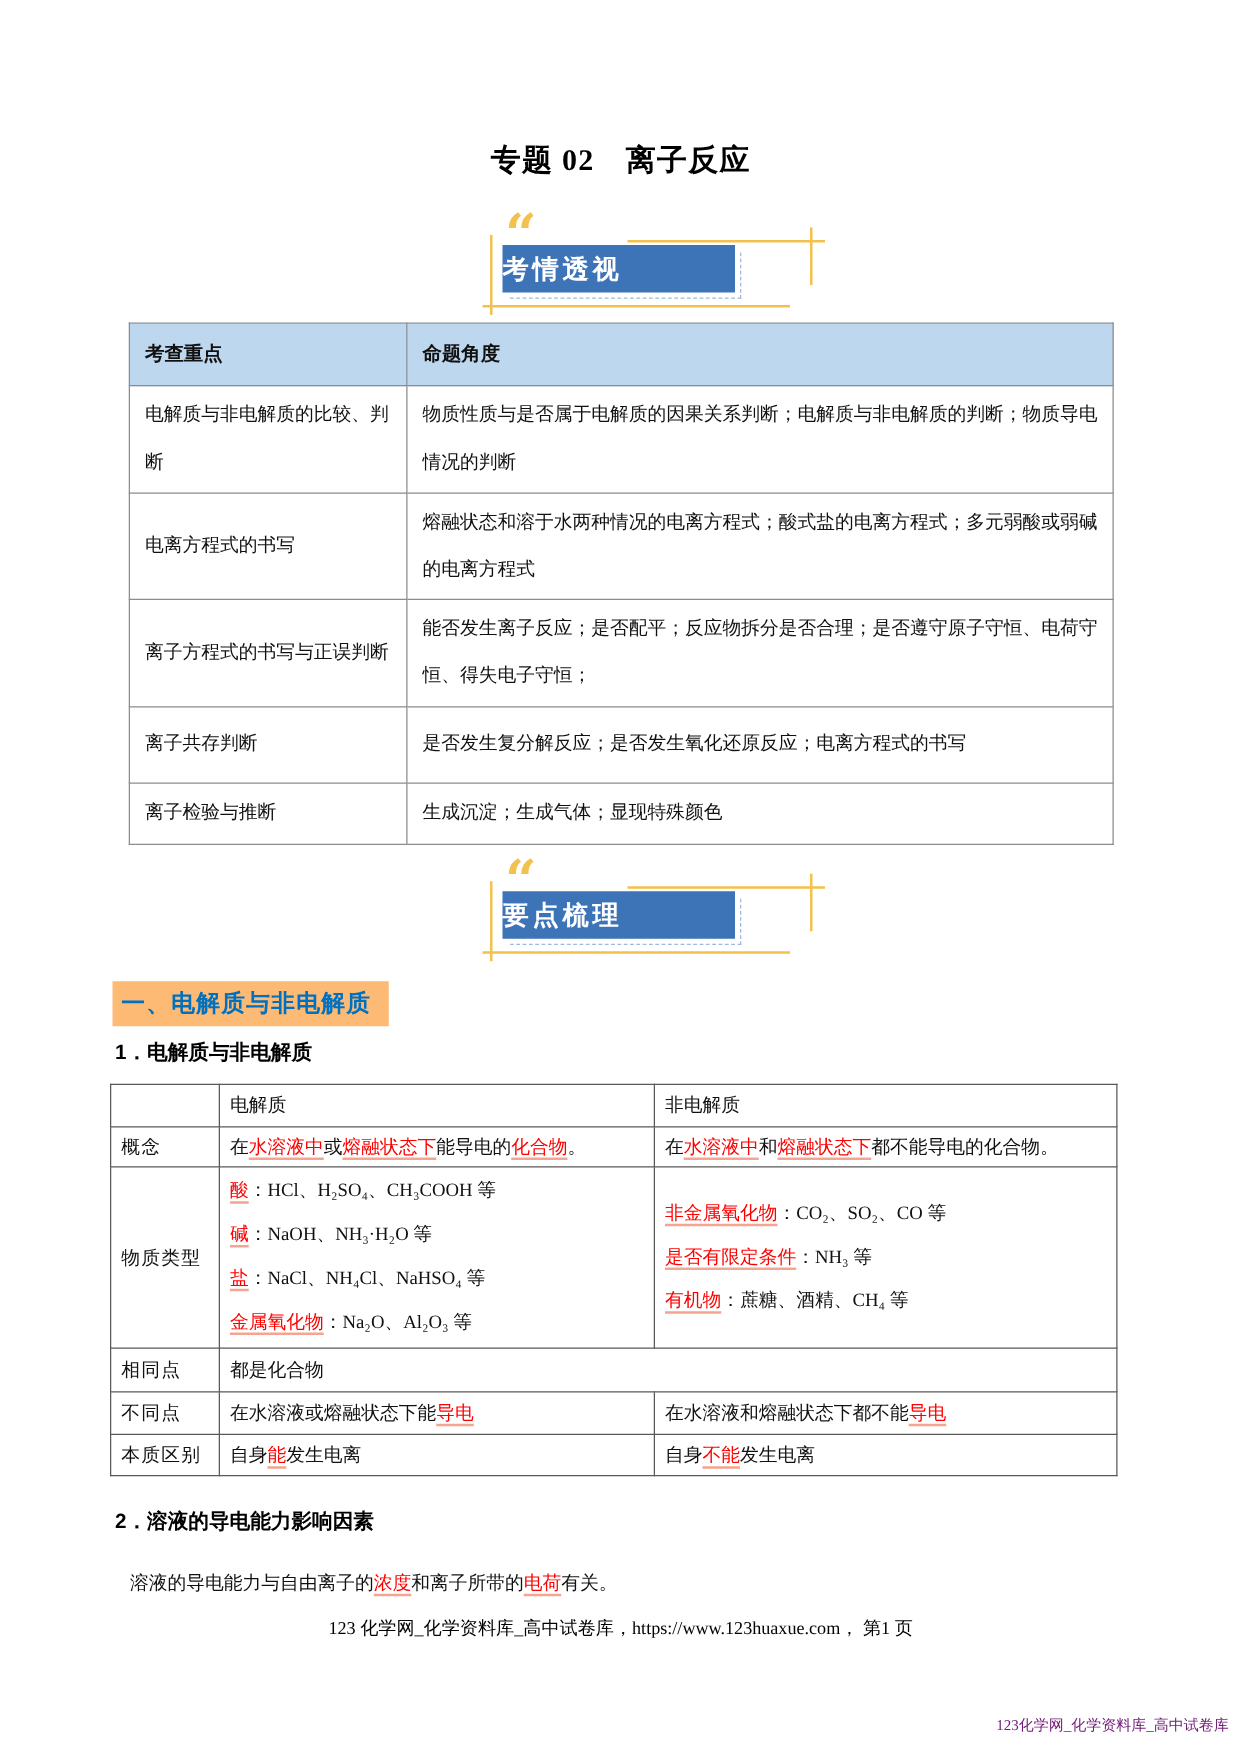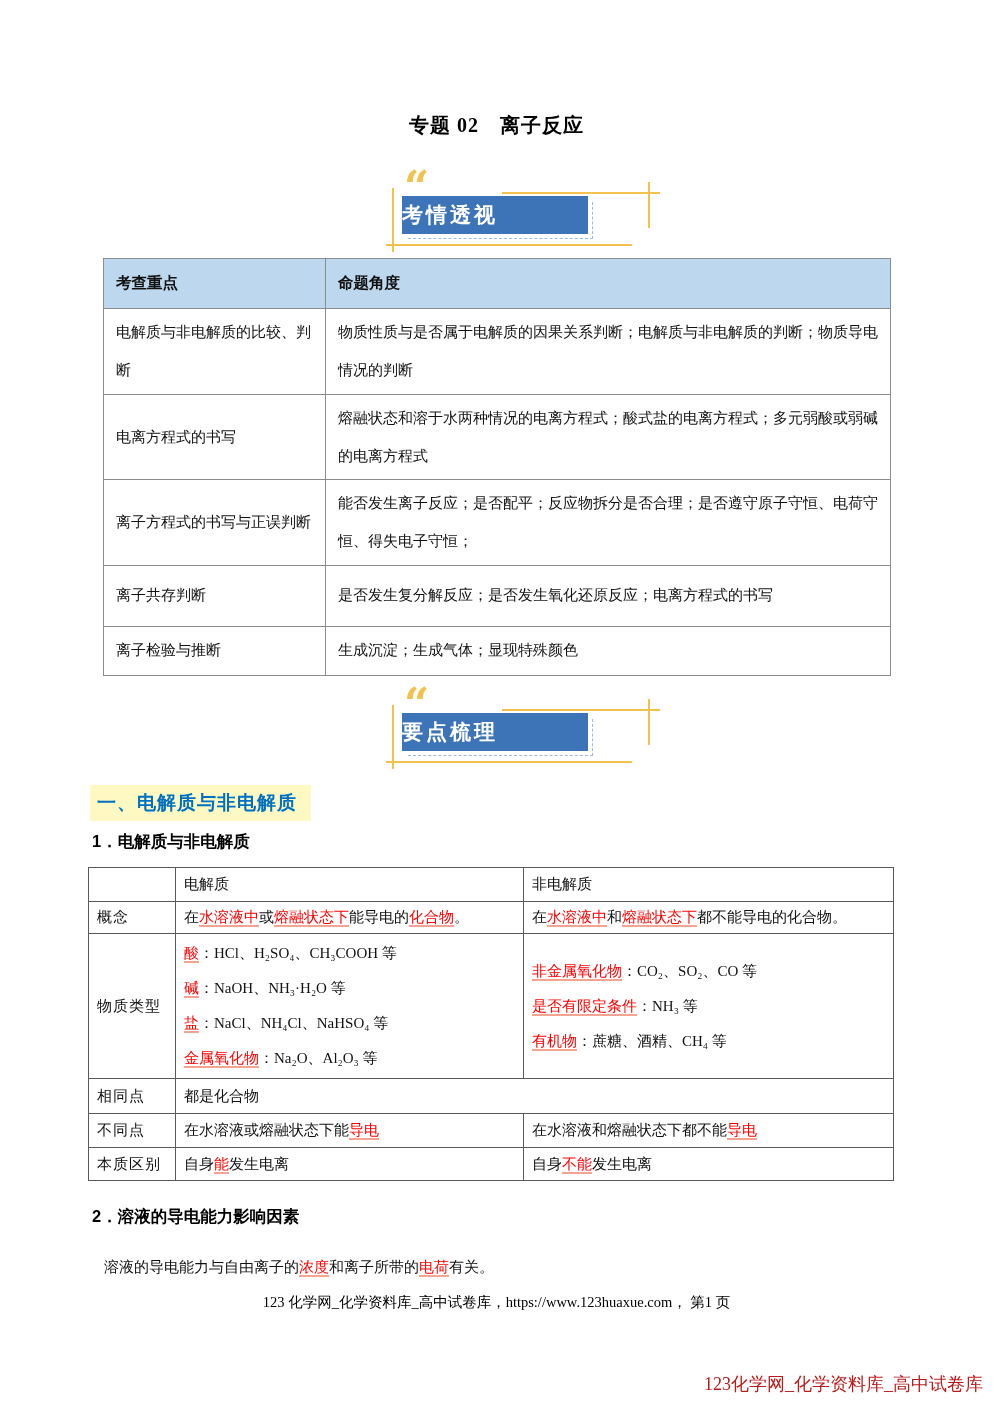--- a/index.html
+++ b/index.html
@@ -3,21 +3,21 @@
 <meta charset="utf-8">
 <style>
   html,body{margin:0;padding:0;background:#ffffff;}
   .page{
     position:relative;width:993px;height:1404px;margin:0 auto;background:#fff;
     font-family:"Liberation Serif","DejaVu Serif",serif;color:#111;overflow:hidden;
   }
   
   .title{
     position:absolute;top:112px;left:0;width:100%;text-align:center;
-    font-size:20px;font-weight:bold;letter-spacing:1px;margin:0;color:#000;
+    font-size:24px;font-weight:bold;letter-spacing:1px;margin:0;color:#000;
   }
   
   .banner{position:absolute;left:372px;width:300px;height:76px;}
   #banner1{top:180px;} #banner2{top:697px;}
   .banner-box{
     position:absolute;left:30px;top:16px;width:186px;height:38px;background:#3D74B8;
     color:#fff;display:flex;align-items:center;justify-content:flex-start;
     font-family:"Liberation Sans","DejaVu Sans",sans-serif;font-weight:bold;font-size:21px;
     letter-spacing:3px;
   }
@@ -38,21 +38,21 @@
   .t1{
     position:absolute;left:103px;top:258px;width:787px;border-collapse:collapse;table-layout:fixed;
     font-size:15px;
   }
   .t1 th,.t1 td{border:1px solid #8c8c8c;vertical-align:middle;padding:4px 12px;box-sizing:border-box;}
   .t1 th{background:#BDD7EE;font-weight:600;text-align:left;height:50px;font-size:15.5px;}
   .t1 td{line-height:2.55;text-align:left;}
   .r1{height:84px;} .r2{height:80px;} .r3{height:84px;} .r4{height:61px;} .r5{height:49px;}
   
   .sec-heading{
-    position:absolute;left:90px;top:785px;background:#fef9c3;color:#0070C0;
+    position:absolute;left:90px;top:785px;background:#fdba74;color:#0070C0;
     font-family:"Liberation Sans","DejaVu Sans",sans-serif;font-weight:bold;font-size:19px;
     padding:5px 14px 5px 7px;letter-spacing:1px;
   }
   .sub-heading{
     position:absolute;left:92px;font-family:"Liberation Sans","DejaVu Sans",sans-serif;
     font-weight:bold;font-size:16.5px;color:#000;
   }
   #sub1{top:831px;text-align:right;} #sub2{top:1206px;}
   
   .t2{
@@ -61,21 +61,21 @@
   }
   .t2 td{border:1px solid #595959;vertical-align:middle;padding:2px 8px;box-sizing:border-box;text-align:left;}
   .t2 .lbl{letter-spacing:1px;margin-left:35px;}
   .hr0{height:34px;} .hr1{height:32px;} .hr2{height:139px;} .hr3{height:35px;} .hr4{height:34px;} .hr5{height:33px;}
   .chem-line{line-height:35px;white-space:nowrap;}
   .red-u{color:#FE0000;border-bottom:2px solid #F5A58F;}
   
   .para{position:absolute;left:104px;top:1241px;font-size:15px;line-height:1.6;margin-top:14px;}
   .footer{position:absolute;left:0;top:1293px;width:100%;text-align:center;font-size:14.5px;color:#000;}
   .watermark{
-    position:absolute;right:10px;top:1372px;font-size:18px;color:#b91c1c;
+    position:absolute;right:10px;top:1372px;font-size:12px;color:#701a75;
     font-family:"Liberation Serif","DejaVu Serif",serif;
   }
 </style>
 </head>
 <body>
 
 <div class="page">
 
   <h1 class="title">专题 02　离子反应</h1>
 

